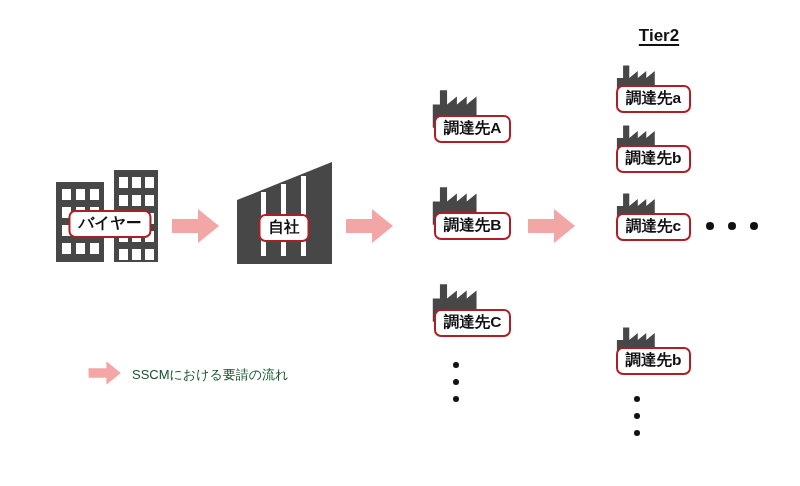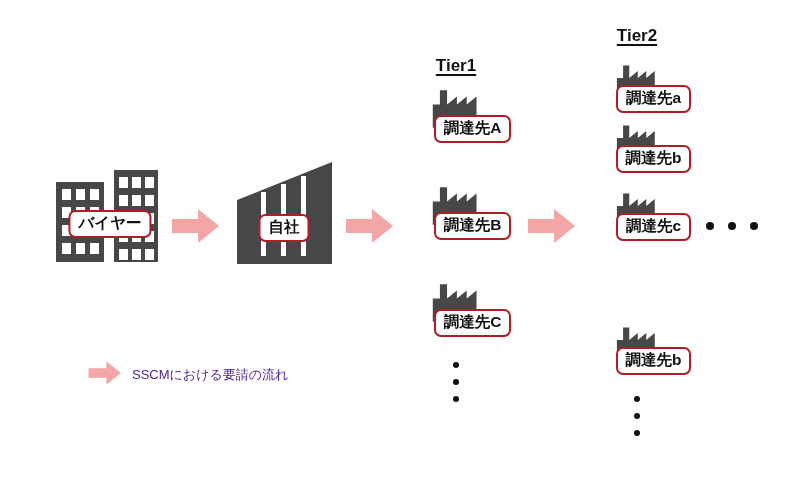--- a/index.html
+++ b/index.html
@@ -27,21 +27,21 @@
     color:var(--text,#111111);
   }
   .supplier { position:absolute; display:flex; flex-direction:column; align-items:center; }
   .supplier .label-box { margin-top:-13px;margin-left:33px; }
   .factory-icon { fill:var(--building,#474747); }
   .arrow-icon { position:absolute; fill:var(--arrow,#f2a6a6); }
   .vdots { position:absolute; display:flex; flex-direction:column; align-items:center; gap:11px; }
   .hdots { position:absolute; display:flex; align-items:center; gap:14px; }
   .dot { display:block; width:6px; height:6px; border-radius:50%; background:#111111; }
   .hdots .dot { width:8px; height:8px; }
-  .legend-text { position:absolute; font-size:13px; color:#4c1d95; white-space:nowrap; }
+  .legend-text { position:absolute; font-size:13px; color:#14532d; white-space:nowrap; }
 </style>
 </head>
 <body>
 
 <svg class="defs-svg" aria-hidden="true">
   <defs>
     <symbol id="factory-shape" viewBox="0 0 56 44">
       <path d="M2 44 V18 h8 V2 h8 v16 l11 -9 v9 l11 -9 v9 l11 -9 v9 V44 Z"></path>
     </symbol>
     <symbol id="arrow-shape" viewBox="0 0 48 38">
@@ -100,21 +100,20 @@
       <rect x="44" y="26" width="5" height="72" style="fill:#ffffff"></rect>
       <rect x="64" y="18" width="5" height="80" style="fill:#ffffff"></rect>
     </svg>
     <div class="label-box node-label" style="top:56px;">自社</div>
   </div>
 
   <svg class="arrow-icon" style="left:346px; top:207px;" width="48" height="38">
       <use href="#arrow-shape"></use>
     </svg>
 
-  <div class="tier-header" style="left:413px; top:56px; width:86px;">Tier1</div>
 
   <div class="supplier" style="left:413px; top:88px; width:86px;">
     <svg class="factory-icon" width="50" height="40">
         <use href="#factory-shape"></use>
       </svg>
     <div class="label-box">調達先A</div>
   </div>
   <div class="supplier" style="left:413px; top:185px; width:86px;">
     <svg class="factory-icon" width="50" height="40">
         <use href="#factory-shape"></use>
@@ -131,21 +130,21 @@
   <div class="vdots" style="left:453px; top:362px;">
     <span class="dot"></span>
       <span class="dot"></span>
       <span class="dot"></span>
   </div>
 
   <svg class="arrow-icon" style="left:528px; top:207px;" width="48" height="38">
       <use href="#arrow-shape"></use>
     </svg>
 
-  <div class="tier-header" style="left:594px; top:26px; width:86px;">Tier2</div>
+  <div class="tier-header" style="left:616px; top:26px; width:86px;">Tier2</div>
 
   <div class="supplier" style="left:594px; top:64px; width:86px;">
     <svg class="factory-icon" width="44" height="34">
         <use href="#factory-shape"></use>
       </svg>
     <div class="label-box">調達先a</div>
   </div>
   <div class="supplier" style="left:594px; top:124px; width:86px;">
     <svg class="factory-icon" width="44" height="34">
         <use href="#factory-shape"></use>

